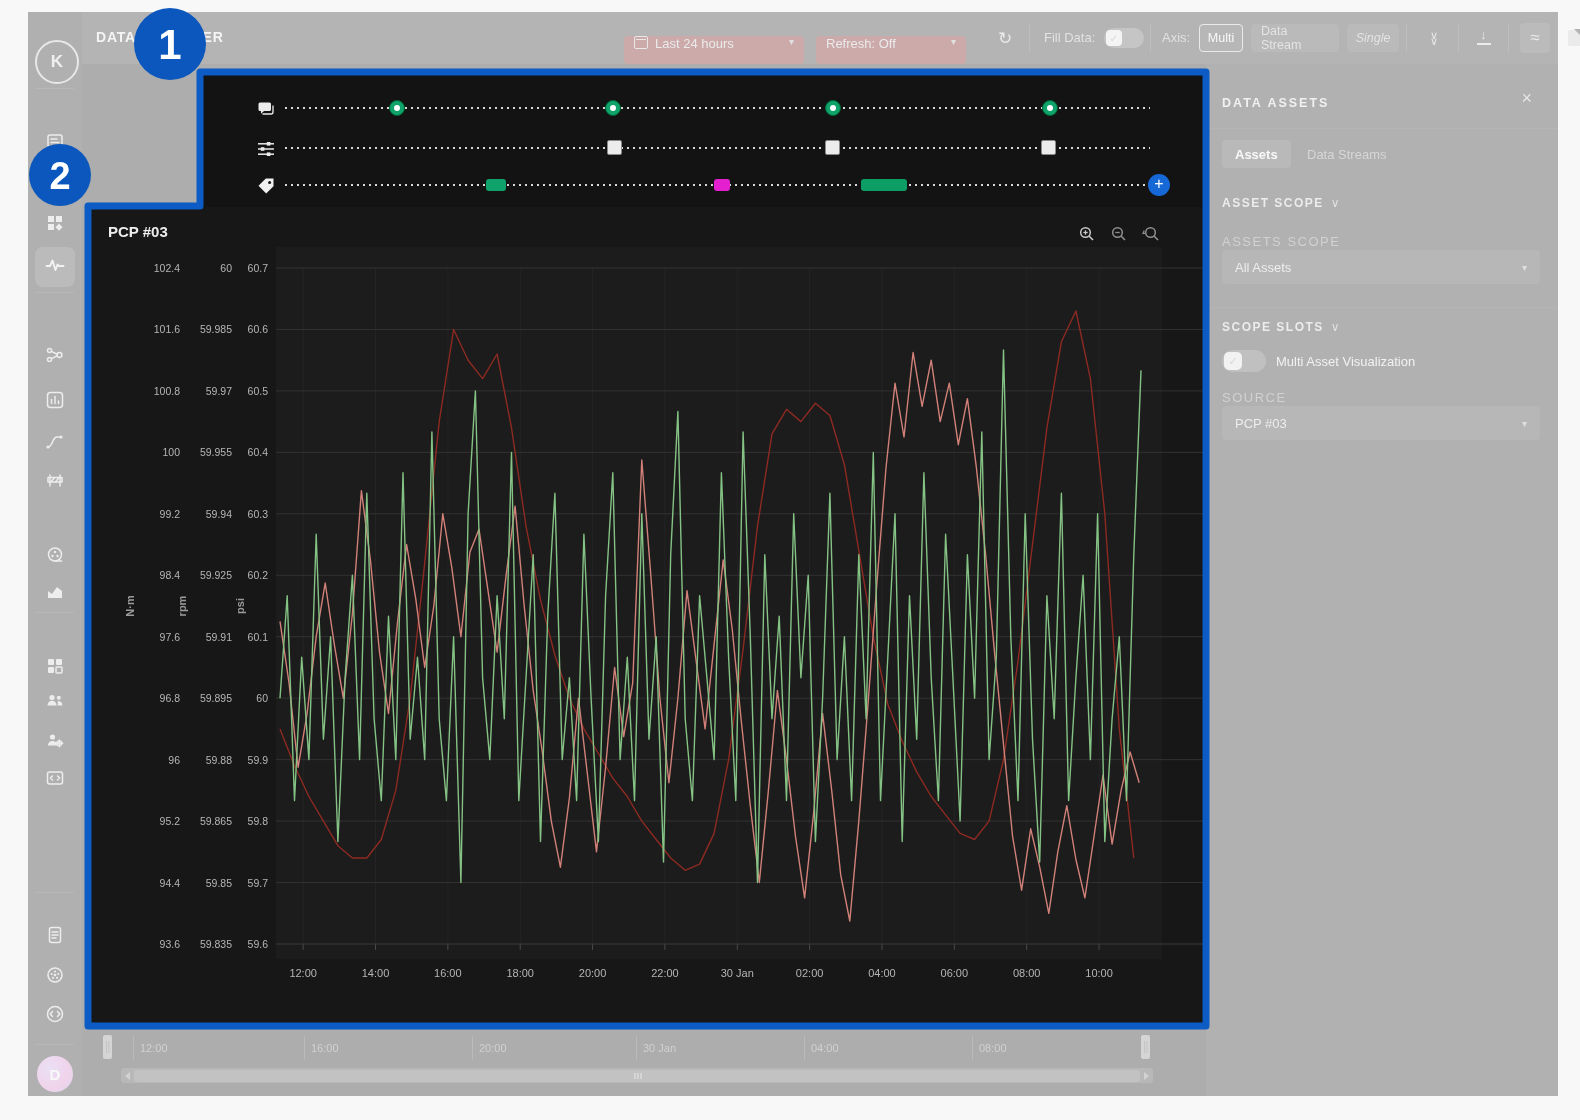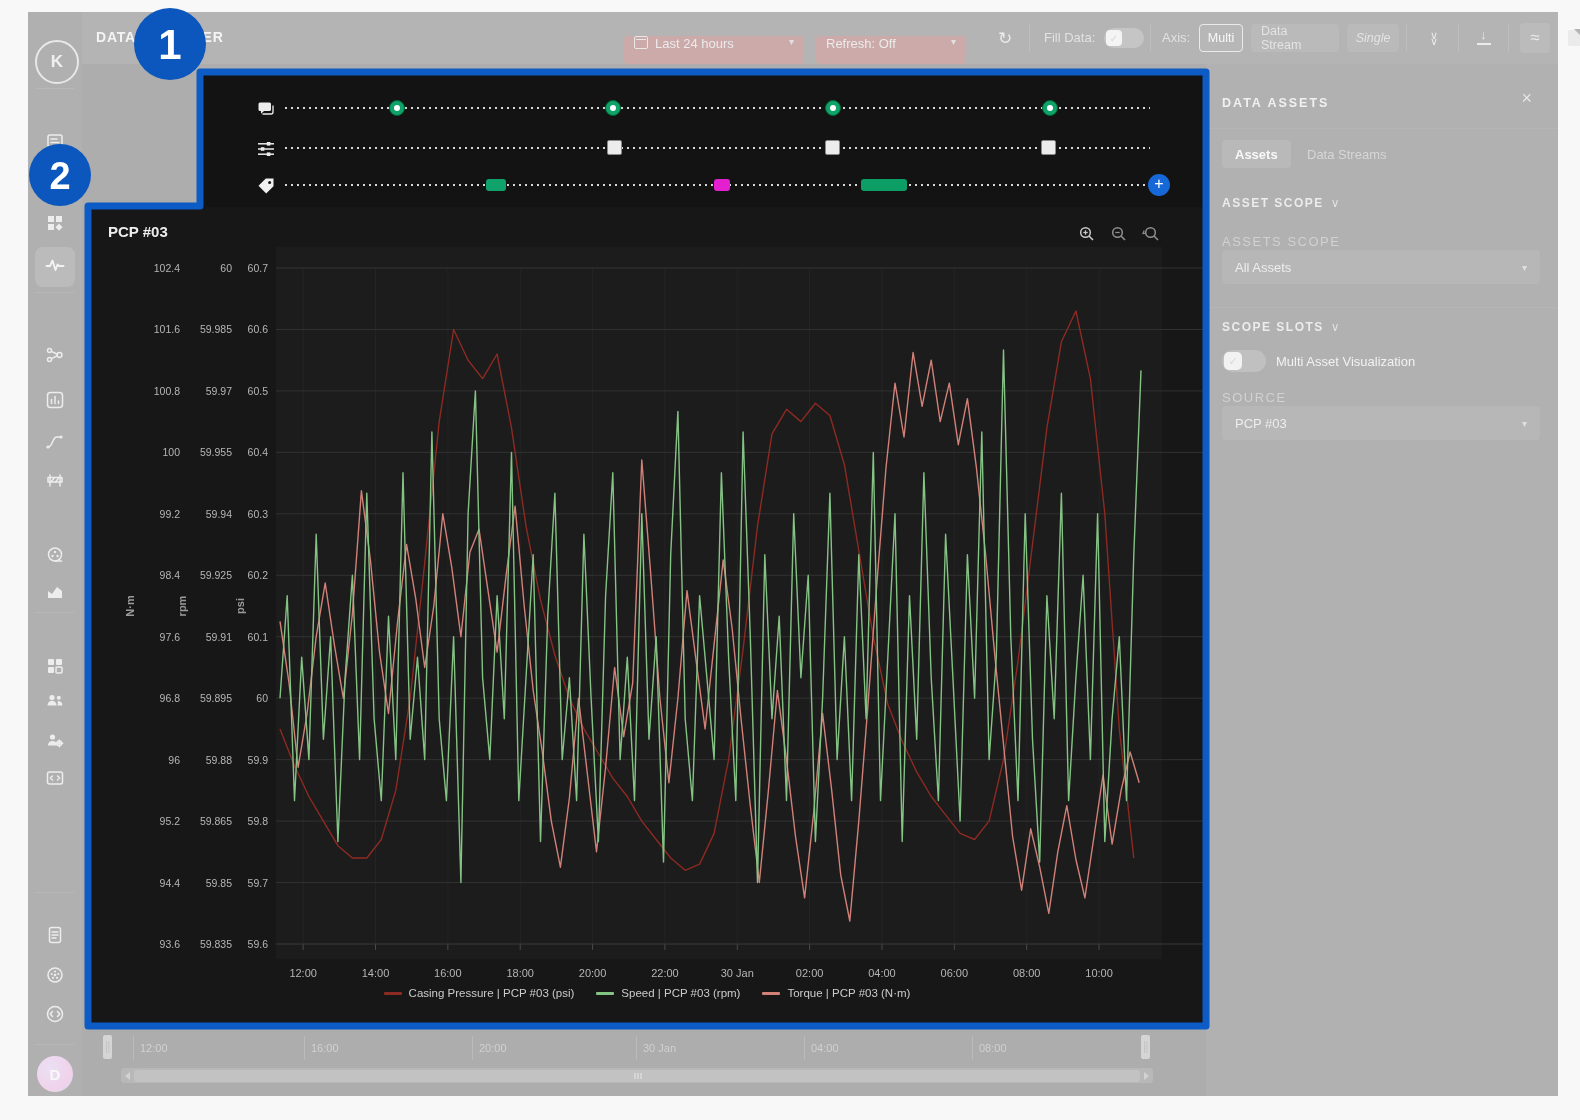--- a/index.html
+++ b/index.html
@@ -488,34 +488,20 @@
         <text x="180" y="495.1818181818182" text-anchor="end" font-size="10.5" fill="#b5b5b5" font-family="Liberation Sans, DejaVu Sans, sans-serif">60</text>
         <text x="180" y="556.6363636363636" text-anchor="end" font-size="10.5" fill="#b5b5b5" font-family="Liberation Sans, DejaVu Sans, sans-serif">59.9</text>
         <text x="180" y="618.0909090909091" text-anchor="end" font-size="10.5" fill="#b5b5b5" font-family="Liberation Sans, DejaVu Sans, sans-serif">59.8</text>
         <text x="180" y="679.5454545454545" text-anchor="end" font-size="10.5" fill="#b5b5b5" font-family="Liberation Sans, DejaVu Sans, sans-serif">59.7</text>
         <text x="180" y="741" text-anchor="end" font-size="10.5" fill="#b5b5b5" font-family="Liberation Sans, DejaVu Sans, sans-serif">59.6</text>
         <text x="156" y="399" text-anchor="middle" font-size="11" font-weight="bold" fill="#9a9a9a" transform="rotate(-90 156 399)" font-family="Liberation Sans, DejaVu Sans, sans-serif">psi</text>
         <polyline points="192.0,521.9 206.5,558.8 220.9,589.5 235.4,614.1 249.9,638.7 264.4,651.0 278.8,651.0 293.3,632.5 307.8,583.4 322.2,491.2 336.7,356.0 351.2,214.6 365.6,122.5 380.1,153.2 394.6,171.6 409.1,147.0 423.5,220.8 438.0,319.1 452.5,392.9 466.9,448.2 481.4,491.2 495.9,521.9 510.4,546.5 524.8,571.1 539.3,589.5 553.8,614.1 568.2,632.5 582.7,651.0 597.2,663.3 611.6,657.1 626.1,626.4 640.6,552.6 655.1,442.0 669.5,319.1 684.0,226.9 698.5,202.3 712.9,214.6 727.4,196.2 741.9,208.5 756.4,257.7 770.8,343.7 785.3,429.7 799.8,497.3 814.2,534.2 828.7,564.9 843.2,589.5 857.6,607.9 872.1,626.4 886.6,632.5 901.1,614.1 915.5,552.6 930.0,454.3 944.5,337.5 958.9,220.8 973.4,134.7 987.9,104.0 1002.4,171.6 1016.8,306.8 1031.3,521.9 1045.8,651.0" fill="none" stroke="#8d2a22" stroke-width="1.4" stroke-linejoin="round"></polyline>
         <polyline points="192.0,414.4 201.0,475.8 210.1,560.3 219.1,506.5 228.2,429.7 237.2,376.0 246.3,437.4 255.3,491.2 264.4,406.7 273.4,283.8 282.4,352.9 291.5,445.1 300.5,506.5 309.6,414.4 318.6,337.5 327.7,391.3 336.7,460.5 345.8,399.0 354.8,306.8 363.8,360.6 372.9,429.7 381.9,345.2 391.0,322.2 400.0,383.6 409.1,445.1 418.1,368.3 427.1,299.1 436.2,399.0 445.2,483.5 454.3,545.0 463.3,614.1 472.4,660.2 481.4,591.0 490.5,491.2 499.5,568.0 508.5,644.8 517.6,560.3 526.6,460.5 535.7,529.6 544.7,475.8 553.8,253.0 562.8,368.3 571.9,491.2 580.9,575.7 589.9,491.2 599.0,383.6 608.0,452.8 617.1,521.9 626.1,437.4 635.2,352.9 644.2,422.0 653.3,514.2 662.3,598.7 671.3,675.5 680.4,583.4 689.4,483.5 698.5,552.6 707.5,629.5 716.6,690.9 725.6,606.4 734.6,506.5 743.7,583.4 752.7,667.9 761.8,714.0 770.8,614.1 779.9,498.9 788.9,376.0 798.0,260.7 807.0,176.2 816.0,230.0 825.1,145.5 834.1,199.3 843.2,153.2 852.2,214.6 861.3,176.2 870.3,237.7 879.4,191.6 888.4,260.7 897.4,345.2 906.5,445.1 915.5,537.3 924.6,629.5 933.6,683.2 942.7,621.8 951.7,660.2 960.8,706.3 969.8,644.8 978.8,598.7 987.9,652.5 996.9,690.9 1006.0,629.5 1015.0,568.0 1024.1,637.1 1033.1,583.4 1042.1,545.0 1051.2,575.7" fill="none" stroke="#d28179" stroke-width="1.4" stroke-linejoin="round"></polyline>
         <polyline points="192.0,491.2 199.2,388.8 206.5,593.6 213.7,450.2 220.9,552.6 228.2,327.3 235.4,532.2 242.6,429.7 249.9,634.6 257.1,470.7 264.4,368.3 271.6,552.6 278.8,286.3 286.1,511.7 293.3,593.6 300.5,409.2 307.8,552.6 315.0,265.8 322.2,532.2 329.5,450.2 336.7,552.6 343.9,224.9 351.2,511.7 358.4,593.6 365.6,429.7 372.9,675.5 380.1,306.8 387.4,183.9 394.6,470.7 401.8,552.6 409.1,388.8 416.3,511.7 423.5,245.4 430.8,593.6 438.0,470.7 445.2,347.8 452.5,634.6 459.7,409.2 466.9,286.3 474.2,552.6 481.4,470.7 488.6,593.6 495.9,327.3 503.1,491.2 510.4,634.6 517.6,388.8 524.8,265.8 532.1,552.6 539.3,450.2 546.5,593.6 553.8,306.8 561.0,532.2 568.2,429.7 575.5,655.1 582.7,347.8 589.9,204.4 597.2,511.7 604.4,593.6 611.6,388.8 618.9,470.7 626.1,552.6 633.4,265.8 640.6,450.2 647.8,593.6 655.1,224.9 662.3,429.7 669.5,675.5 676.8,347.8 684.0,511.7 691.2,409.2 698.5,593.6 705.7,306.8 712.9,470.7 720.2,368.3 727.4,634.6 734.6,491.2 741.9,286.3 749.1,552.6 756.4,429.7 763.6,593.6 770.8,347.8 778.1,511.7 785.3,245.4 792.5,593.6 799.8,450.2 807.0,306.8 814.2,634.6 821.5,388.8 828.7,532.2 835.9,265.8 843.2,470.7 850.4,593.6 857.6,327.3 864.9,470.7 872.1,614.1 879.4,347.8 886.6,491.2 893.8,224.9 901.1,552.6 908.3,450.2 915.5,142.9 922.8,429.7 930.0,593.6 937.2,306.8 944.5,532.2 951.7,655.1 958.9,388.8 966.2,511.7 973.4,286.3 980.6,593.6 987.9,470.7 995.1,368.3 1002.4,552.6 1009.6,306.8 1016.8,634.6 1024.1,511.7 1031.3,429.7 1038.5,593.6 1045.8,347.8 1053.0,163.4" fill="none" stroke="#85c385" stroke-width="1.4" stroke-linejoin="round"></polyline>
       </svg>
-    <div class="legend" id="legend">
-        <div class="lg-item">
-          <div class="lg-swatch" style="background: rgb(141, 42, 34);"></div>
-          <span>Casing Pressure | PCP #03 (psi)</span>
-        </div>
-        <div class="lg-item">
-          <div class="lg-swatch" style="background: rgb(133, 195, 133);"></div>
-          <span>Speed | PCP #03 (rpm)</span>
-        </div>
-        <div class="lg-item">
-          <div class="lg-swatch" style="background: rgb(210, 129, 121);"></div>
-          <span>Torque | PCP #03 (N·m)</span>
-        </div>
-      </div>
   </div>
 
   <div class="timeline">
     <div id="tl-items">
         <div class="tl-sep" style="left: 105px;"></div>
         <div class="tl-sep" style="left: 276px;"></div>
         <div class="tl-sep" style="left: 444px;"></div>
         <div class="tl-sep" style="left: 608px;"></div>
         <div class="tl-sep" style="left: 776px;"></div>
         <div class="tl-sep" style="left: 944px;"></div>

